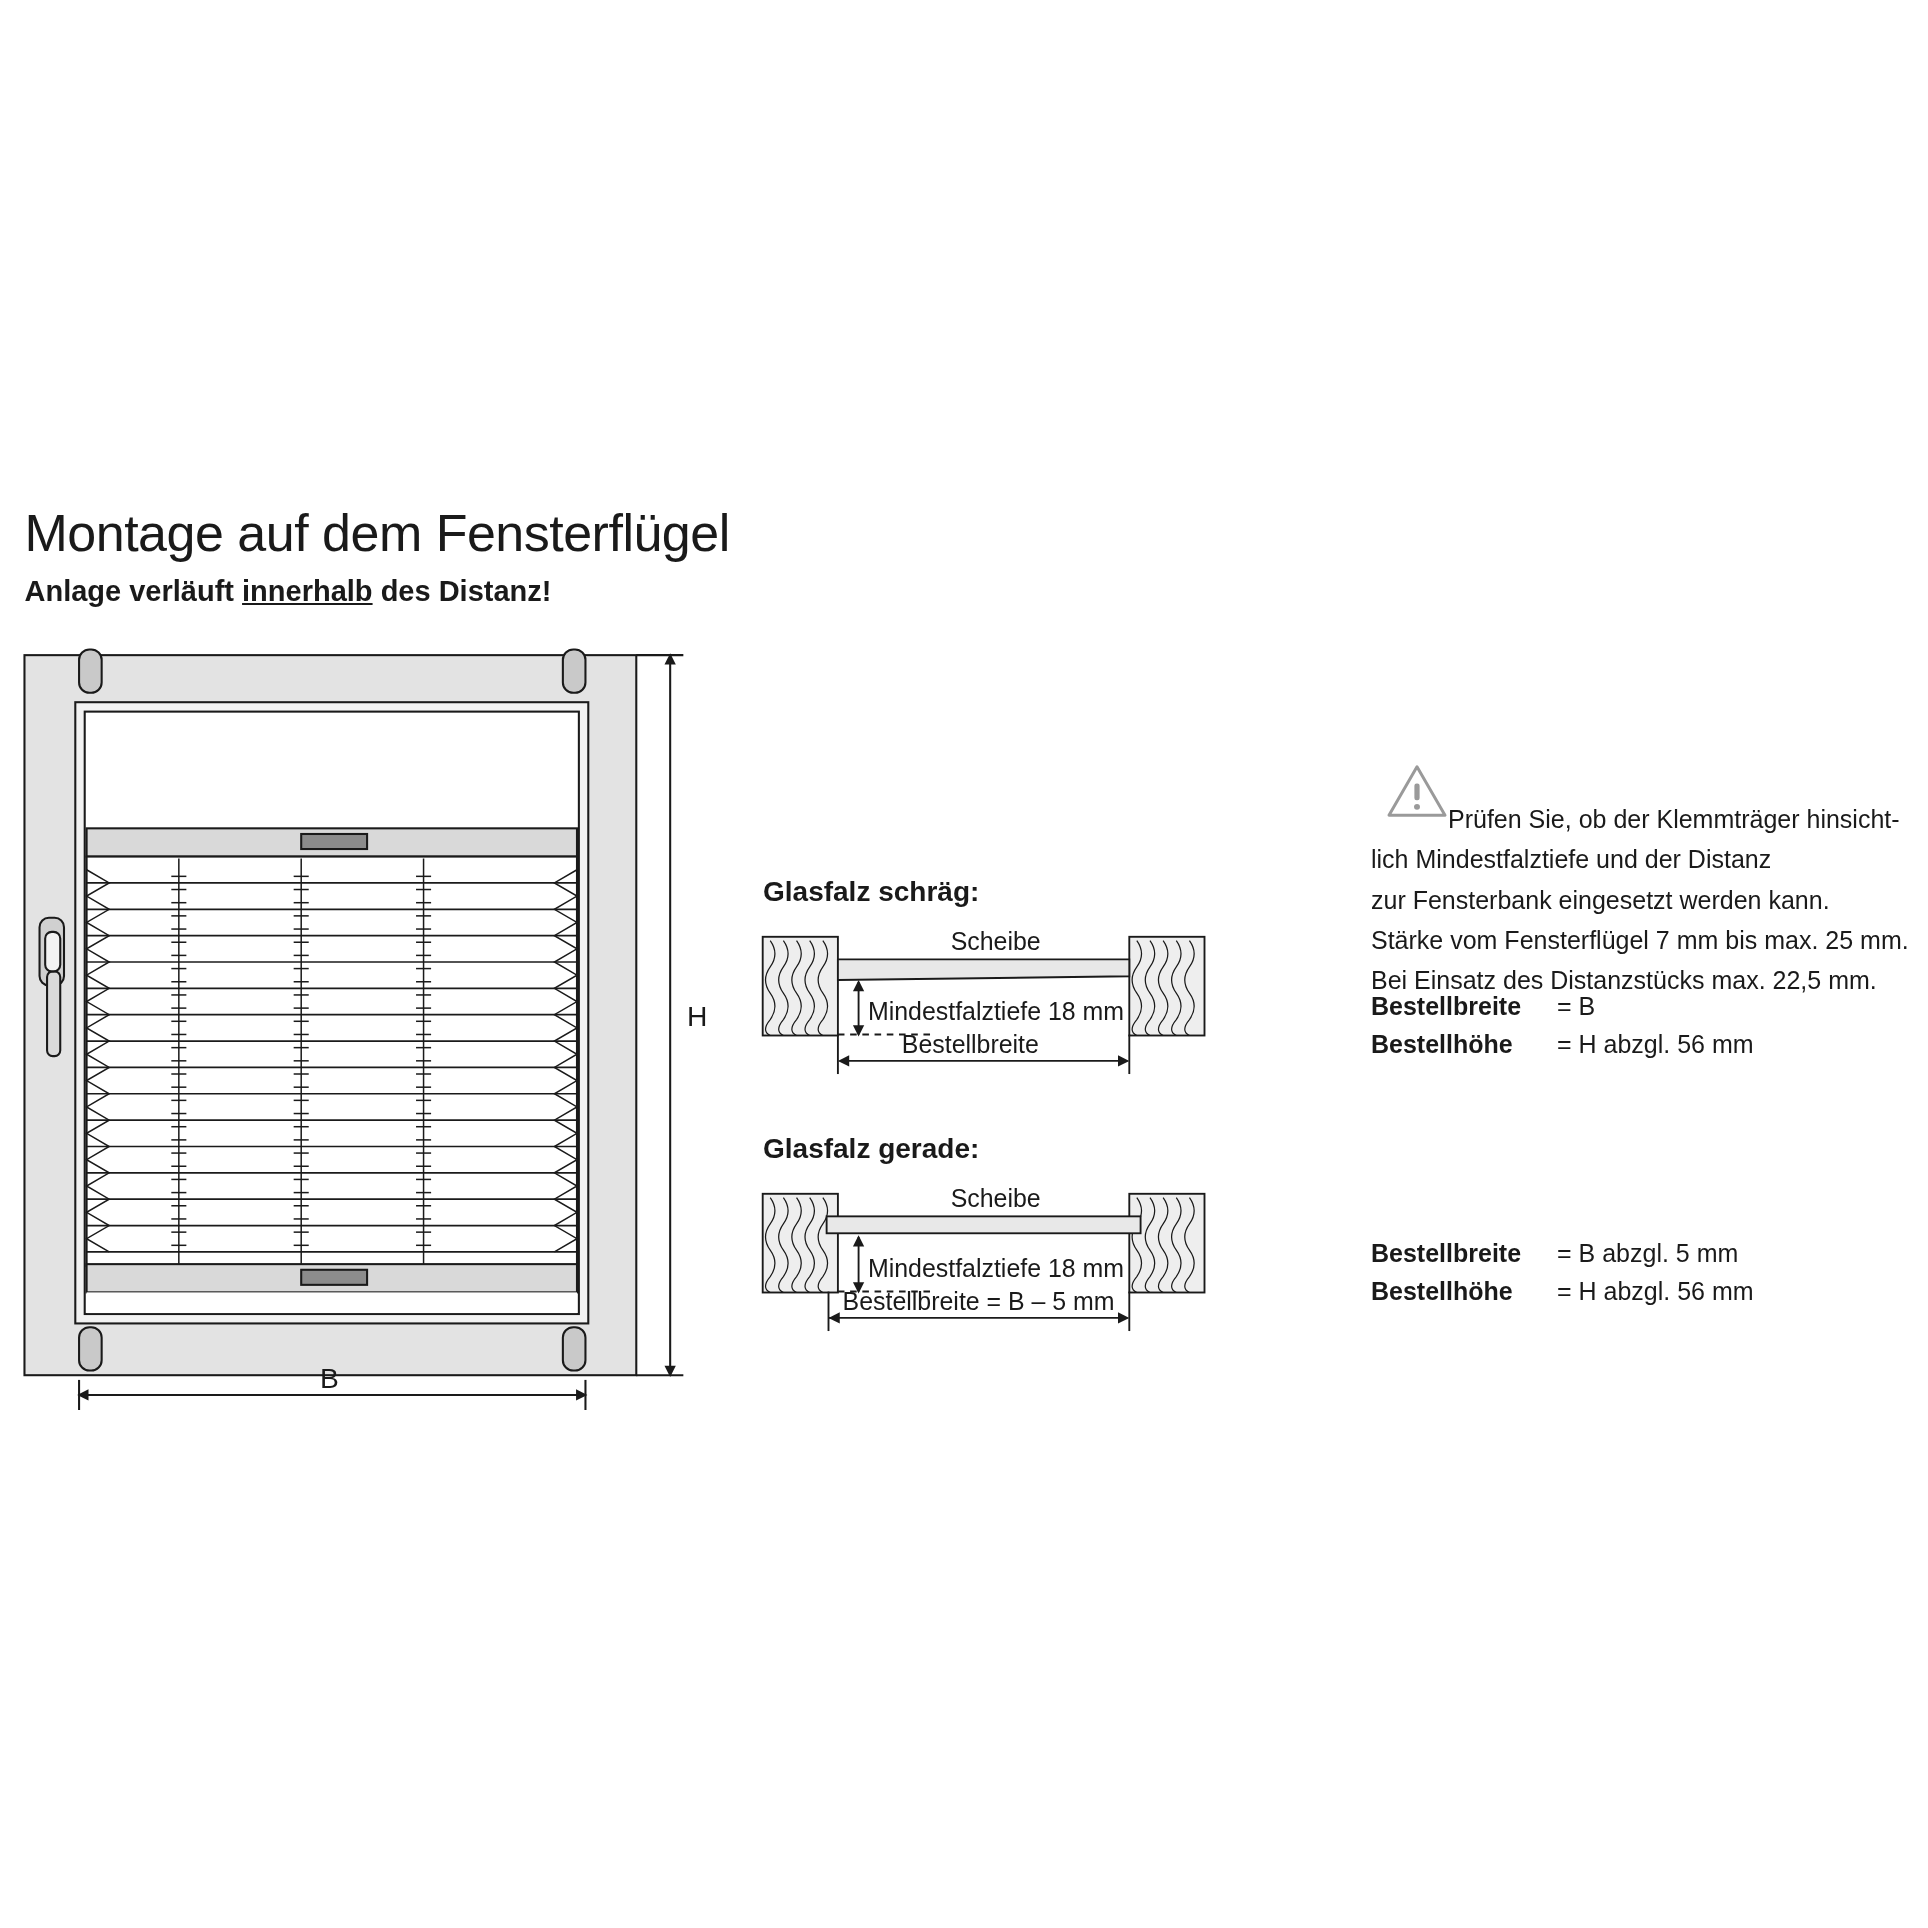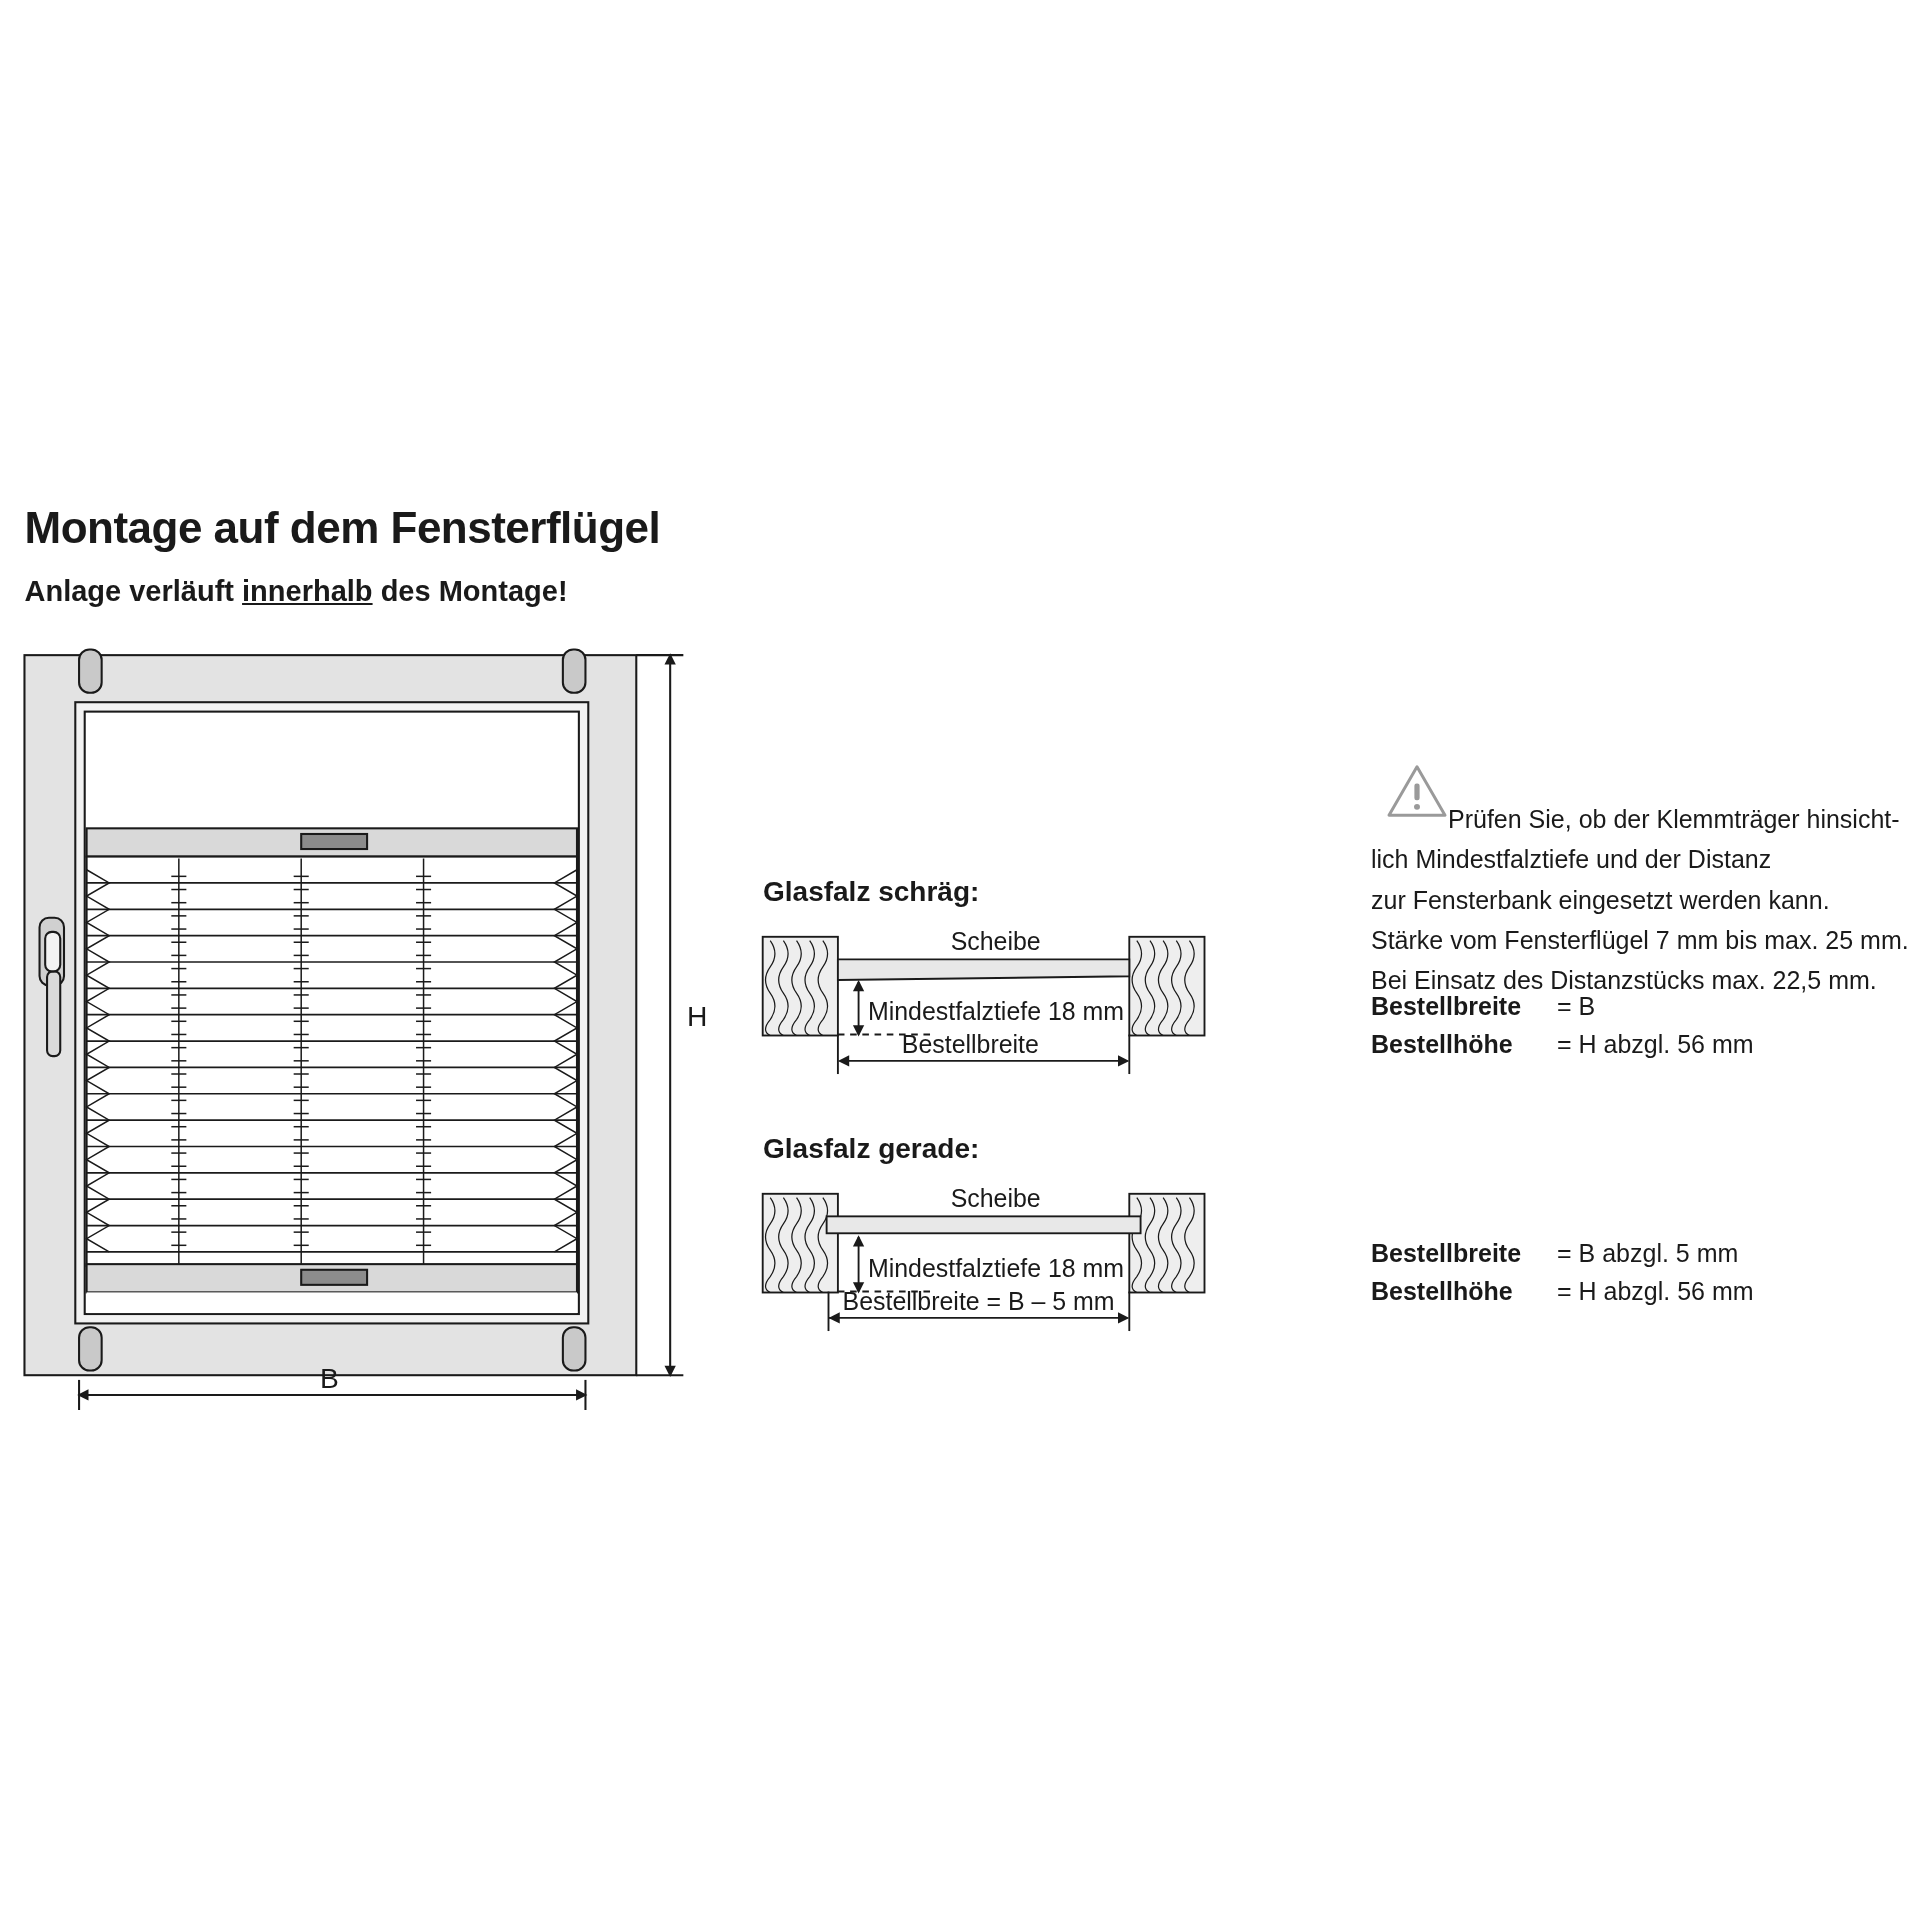--- a/index.html
+++ b/index.html
@@ -15,22 +15,22 @@
     color: #1a1a1a;
     overflow: hidden;
   }
 
   .abs { position: absolute; }
 
   
   .title {
     left: 24.5px;
     top: 503px;
-    font-size: 44px;
-    font-weight: bold;
+    font-size: 52px;
+    font-weight: normal;
     letter-spacing: -0.5px;
     white-space: nowrap;
   }
   .subtitle {
     left: 24.5px;
     top: 575px;
     font-size: 29px;
     font-weight: bold;
     white-space: nowrap;
   }
@@ -79,21 +79,21 @@
 
   
   svg { display: block; overflow: visible; }
 </style>
 </head>
 <body>
 
 <div class="abs title">Montage auf dem Fensterflügel</div>
 
 <div class="abs subtitle">
-  <span>Anlage verläuft </span><span class="u">innerhalb</span><span> des Montage!</span>
+  <span>Anlage verläuft </span><span class="u">innerhalb</span><span> des Distanz!</span>
 </div>
 
 <div class="abs" style="left:0px; top:640px; width:753px; height:772px;">
 <svg width="753" height="772" viewBox="0 0 800 820">
   <g stroke="#1a1a1a" fill="none" stroke-width="2.2">
 
     <rect x="26" y="16" width="650" height="765" fill="#e3e3e3"></rect>
 
     <rect x="80" y="66" width="545" height="660" fill="#f2f2f2"></rect>
     <rect x="90" y="76" width="525" height="640" fill="#ffffff"></rect>

